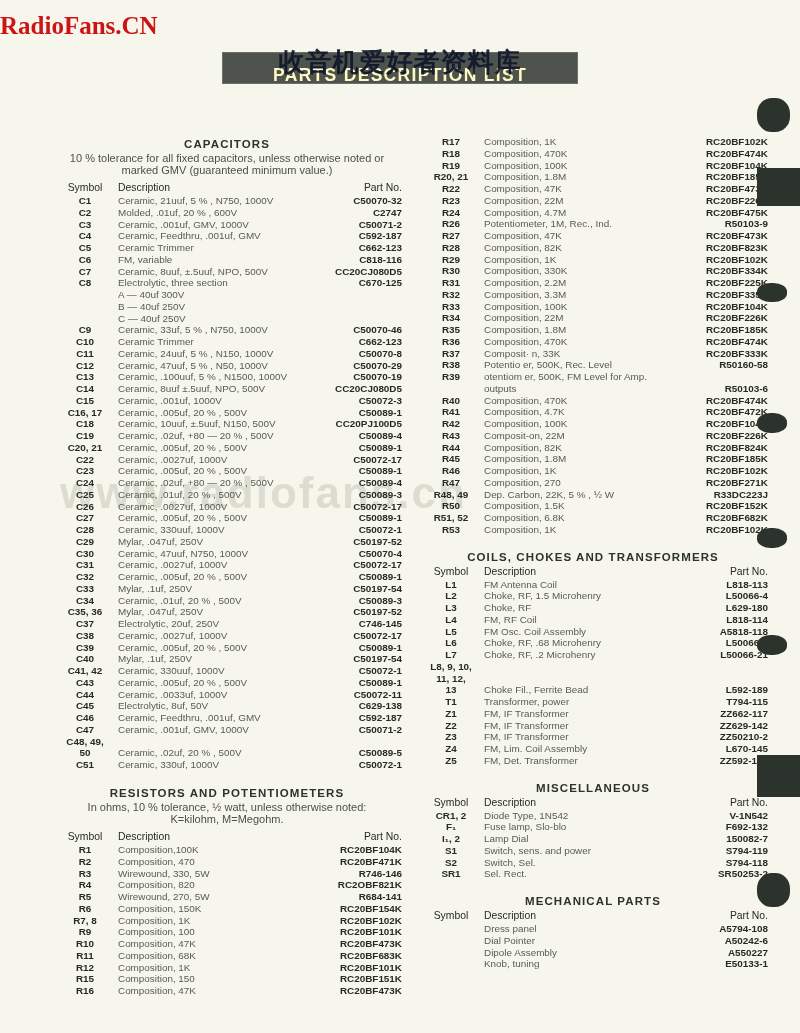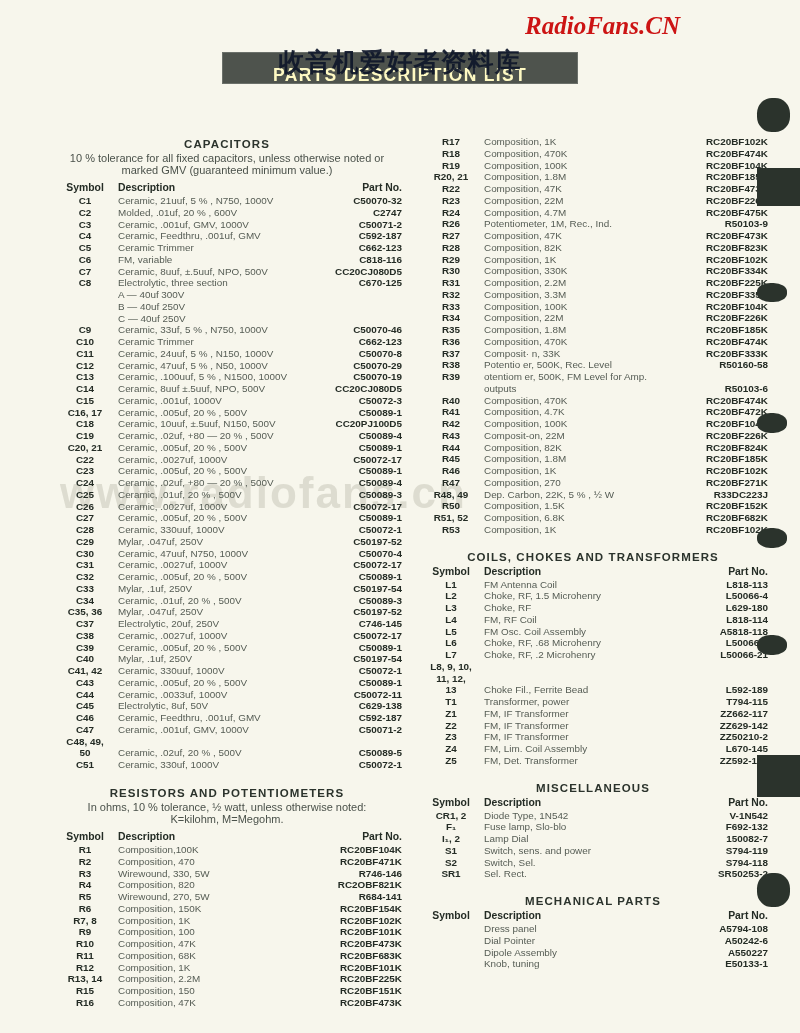--- a/index.html
+++ b/index.html
@@ -9,23 +9,23 @@
     font-family:"Liberation Sans", sans-serif;
     color:#2f3530;
     position:relative;
     overflow:hidden;
   }
   .page{position:relative;width:800px;height:1033px;}
 
   
   .masthead{position:absolute;left:0;top:0;width:800px;height:96px;}
   .brand{
-    position:absolute;left:0;top:12px;width:680px;text-align:right;
+    position:absolute;left:0;top:12px;width:680px;text-align:left;
     font-family:"Liberation Serif", serif;
-    font-weight:bold;font-style:italic;font-size:25px;
+    font-weight:bold;font-size:25px;
     color:#cc1414;letter-spacing:0px;z-index:6;
   }
   .titlebar{
     position:absolute;left:222px;top:52px;width:356px;height:32px;
     background:#4e534d;
     box-shadow:0 0 0 1px #6b706a inset;
     z-index:3;
   }
   .titlebar .tt{
     position:absolute;left:0;top:0;width:356px;height:47px;
@@ -60,21 +60,21 @@
   .sect-title{
     text-align:center;font-weight:bold;font-size:11.5px;
     letter-spacing:1.1px;color:#2b332c;margin:14px 0 3px 0;
   }
   .sect-note{
     font-size:11px;line-height:11.6px;color:#4a514a;
     text-align:center;margin:0 14px 6px 14px;
   }
   table.parts{border-collapse:collapse;width:100%;font-size:9.9px;}
   table.parts th{
-    font-size:10.4px;font-weight:bold;color:#242c25;
+    font-size:10.4px;font-weight:normal;color:#242c25;
     padding:0 0 2px 0;
   }
   table.parts td{padding:0;line-height:11.75px;white-space:nowrap;}
   .c-sym{width:66px;text-align:center;font-weight:bold;color:#242c25;}
   .c-desc{width:196px;text-align:left;color:#555c54;}
   .c-part{width:88px;text-align:right;font-weight:bold;color:#242c25;}
   th.c-sym{text-align:center;}
   th.c-desc{text-align:left;padding-left:2px;}
   th.c-part{text-align:right;}
   .sub{padding-left:58px;color:#555c54;}
@@ -418,25 +418,20 @@
               <td class="c-sym">R11</td>
               <td class="c-desc">Composition, 68K</td>
               <td class="c-part">RC20BF683K</td>
             </tr>
             <tr>
               <td class="c-sym">R12</td>
               <td class="c-desc">Composition, 1K</td>
               <td class="c-part">RC20BF101K</td>
             </tr>
             <tr>
-              <td class="c-sym">R13, 14</td>
-              <td class="c-desc">Composition, 2.2M</td>
-              <td class="c-part">RC20BF225K</td>
-            </tr>
-            <tr>
               <td class="c-sym">R15</td>
               <td class="c-desc">Composition, 150</td>
               <td class="c-part">RC20BF151K</td>
             </tr>
             <tr>
               <td class="c-sym">R16</td>
               <td class="c-desc">Composition, 47K</td>
               <td class="c-part">RC20BF473K</td>
             </tr>
           </tbody>

